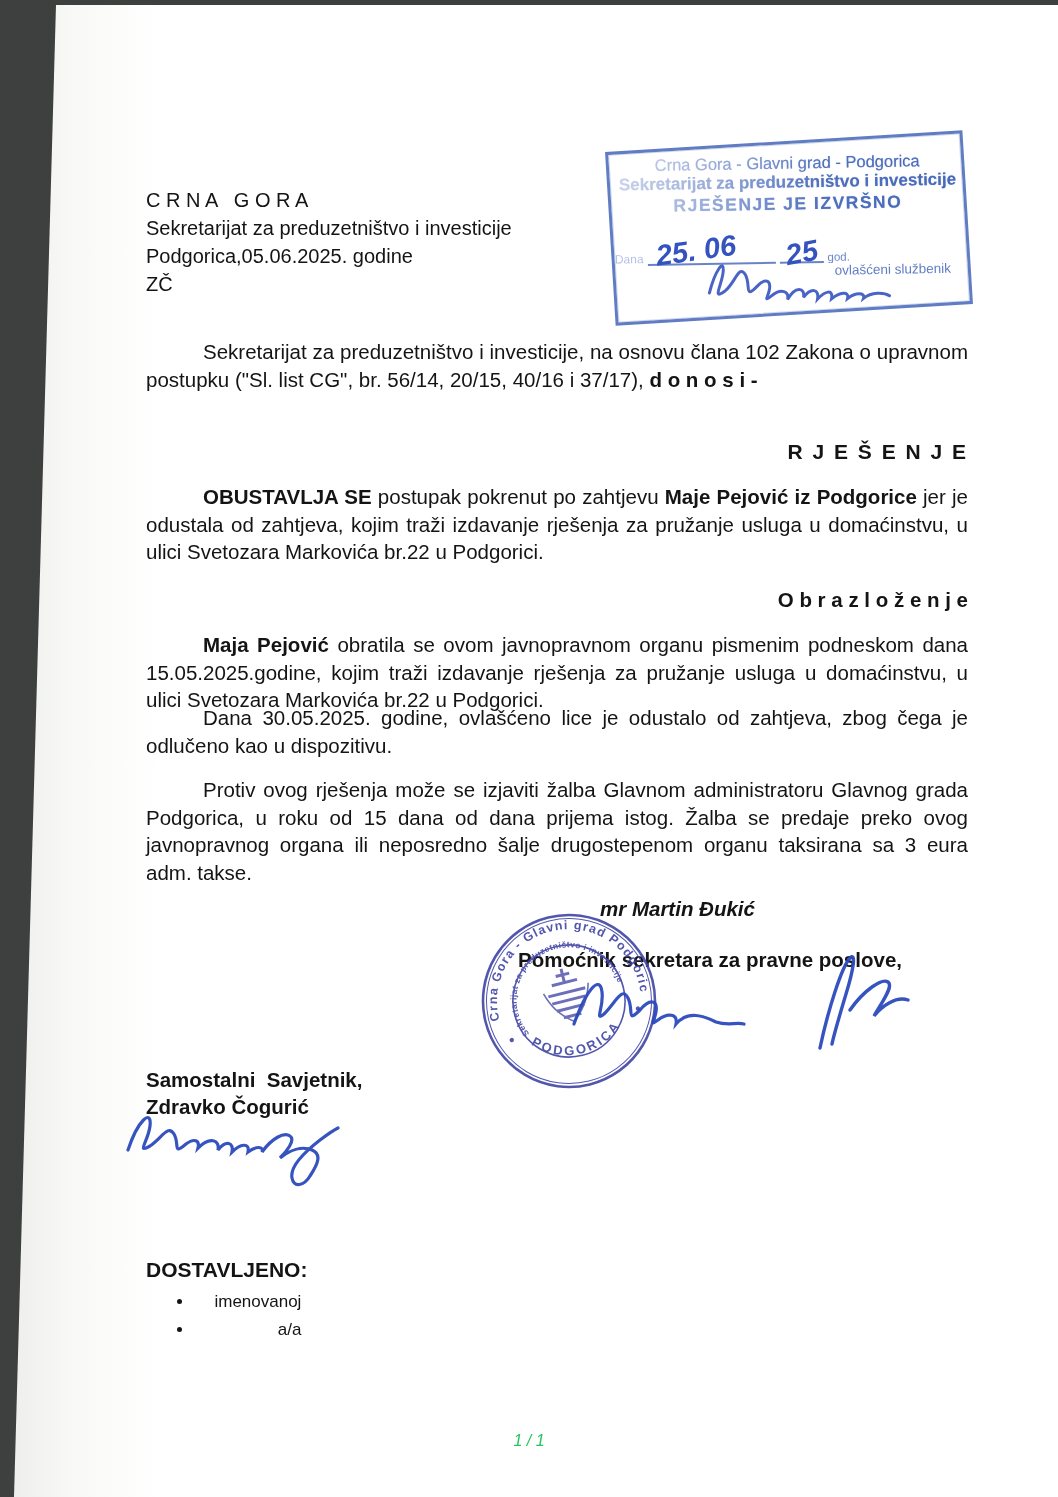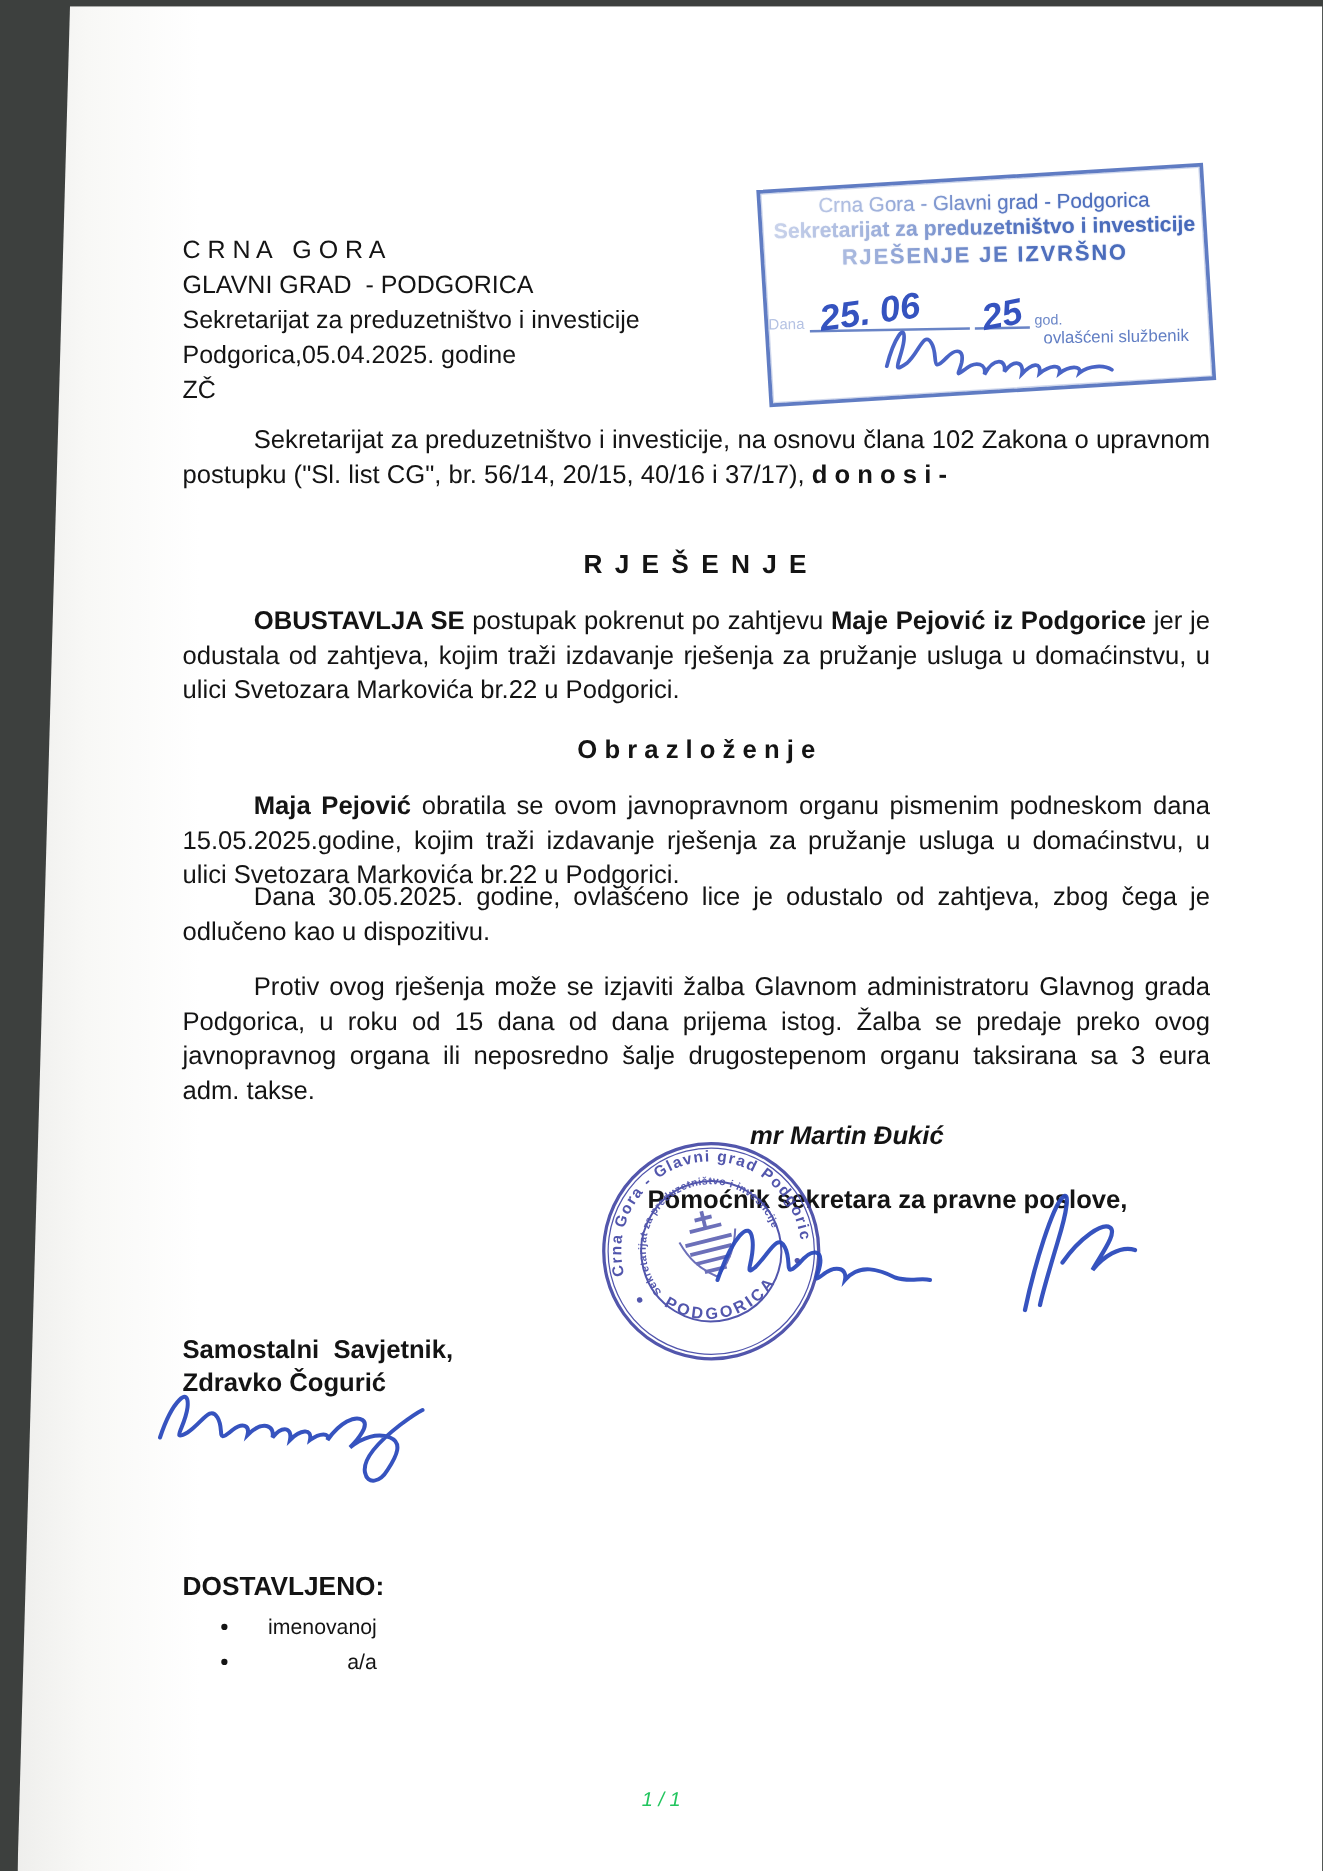--- a/index.html
+++ b/index.html
@@ -14,21 +14,21 @@
     position:absolute;inset:0;
     background:linear-gradient(90deg,#ececea 0px,#f8f8f6 70px,#ffffff 160px,#ffffff 100%);
     clip-path:polygon(56px 5px,1058px 5px,1058px 1497px,14px 1497px);
   }
   .abs{position:absolute;}
   .hdr{left:146px;top:186px;font-size:20px;line-height:28px;}
   .hdr div{white-space:pre-wrap;}
   .para{left:146px;width:822px;font-size:20.5px;line-height:27.5px;text-align:justify;}
   .indent{text-indent:57px;}
   .center{text-align:center;}
-  .prewrap{white-space:pre-wrap;}
+  .prewrap{white-space:pre-wrap;text-align:right;}
   .doc-title{left:146px;width:822px;top:440px;font-size:21px;font-weight:bold;letter-spacing:2px;}
   .expl-title{left:146px;width:822px;top:588px;font-size:20.5px;font-weight:bold;}
 
   
   .rect-stamp{
     left:610px;top:141px;width:352px;height:168px;
     transform:rotate(-3.5deg);transform-origin:center;
     border:3px solid rgba(58,93,180,0.85);
     box-shadow:0 0 0 1px rgba(58,93,180,0.25) inset;
     color:#3c60b6;opacity:0.95;
@@ -71,23 +71,22 @@
 
   svg{display:block;}
 </style>
 </head>
 <body>
 
 <div class="paper"></div>
 
 <div class="abs hdr">
   <div>C R N A   G O R A</div>
-  <div>GLAVNI GRAD  - PODGORICA</div>
   <div>Sekretarijat za preduzetništvo i investicije</div>
-  <div>Podgorica,05.04.2025. godine</div>
+  <div>Podgorica,05.06.2025. godine</div>
   <div>ZČ</div>
 </div>
 
 <div class="abs rect-stamp">
   <div class="stamp-inner">
     <div class="stamp-print">
       <div class="stamp-l1">Crna Gora - Glavni grad - Podgorica</div>
       <div class="stamp-l2">Sekretarijat za preduzetništvo i investicije</div>
       <div class="stamp-l3">RJEŠENJE JE IZVRŠNO</div>
     </div>

